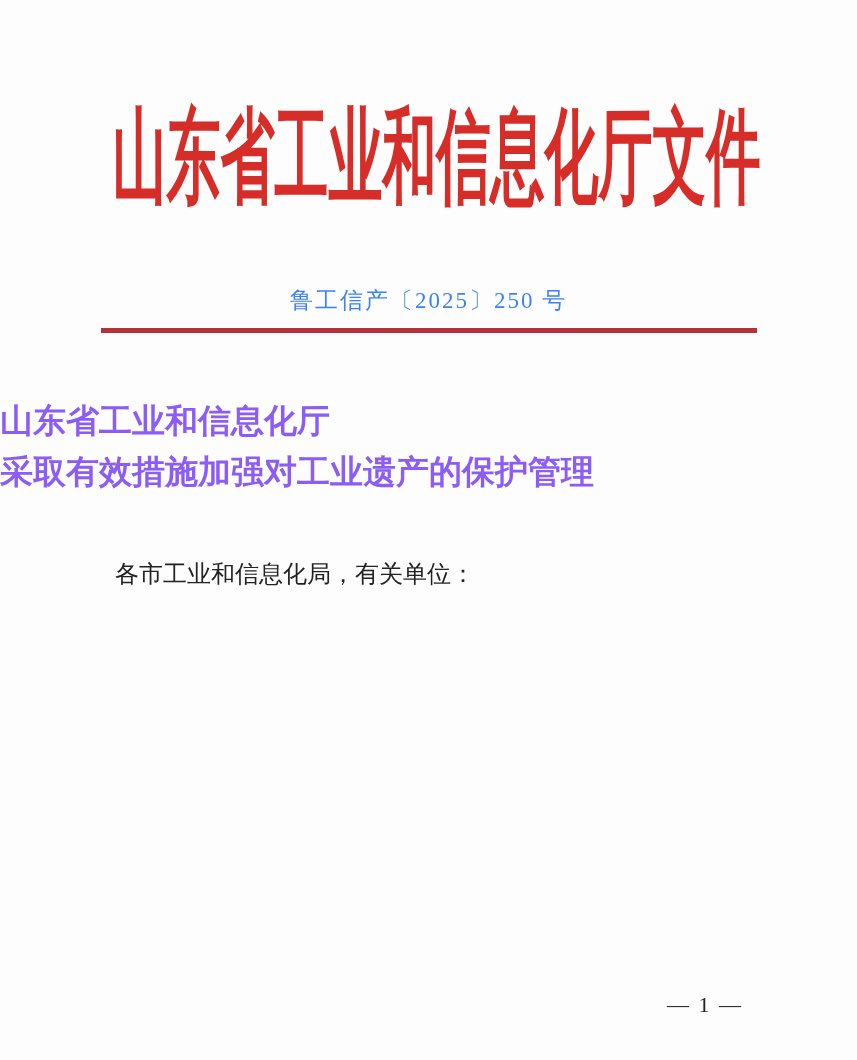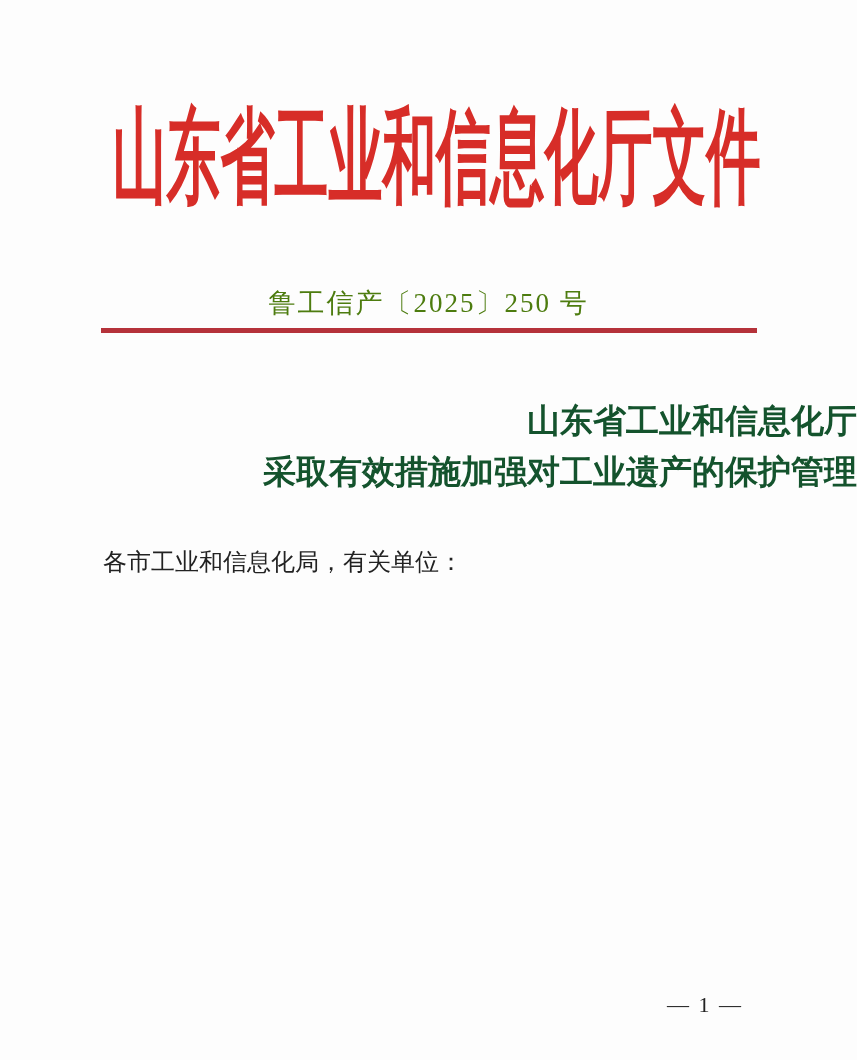--- a/index.html
+++ b/index.html
@@ -41,62 +41,62 @@
     transform-origin: center center;
   }
 
   
   .doc-number {
     position: absolute;
     top: 285px;
     left: 0;
     right: 0;
     text-align: center;
-    font-size: 27px;
+    font-size: 23px;
     letter-spacing: 2px;
-    color: #4d7c0f;
+    color: #3b82f6;
     white-space: nowrap;
   }
 
   
   .red-rule {
     position: absolute;
     top: 328px;
     left: 101px;
     width: 656px;
     height: 5px;
     background: #b5323a;
   }
 
   
   .title {
     position: absolute;
     top: 396px;
     left: 0;
     right: 0;
-    text-align: right;
+    text-align: left;
     font-size: 33px;
     font-weight: 700;
     line-height: 51px;
-    color: #14532d;
+    color: #8b5cf6;
   }
 
   
   .body-block {
     position: absolute;
     top: 540px;
     left: 103px;
     width: 654px;
     font-size: 24px;
     line-height: 44.6px;
     text-align: justify;
     color: #222222;
   }
   .body-block p {
-    margin: 0;
+    margin: 12px;
   }
   .para {
     text-indent: 2em;
   }
 
   
   .page-number {
     position: absolute;
     top: 992px;
     right: 114px;

